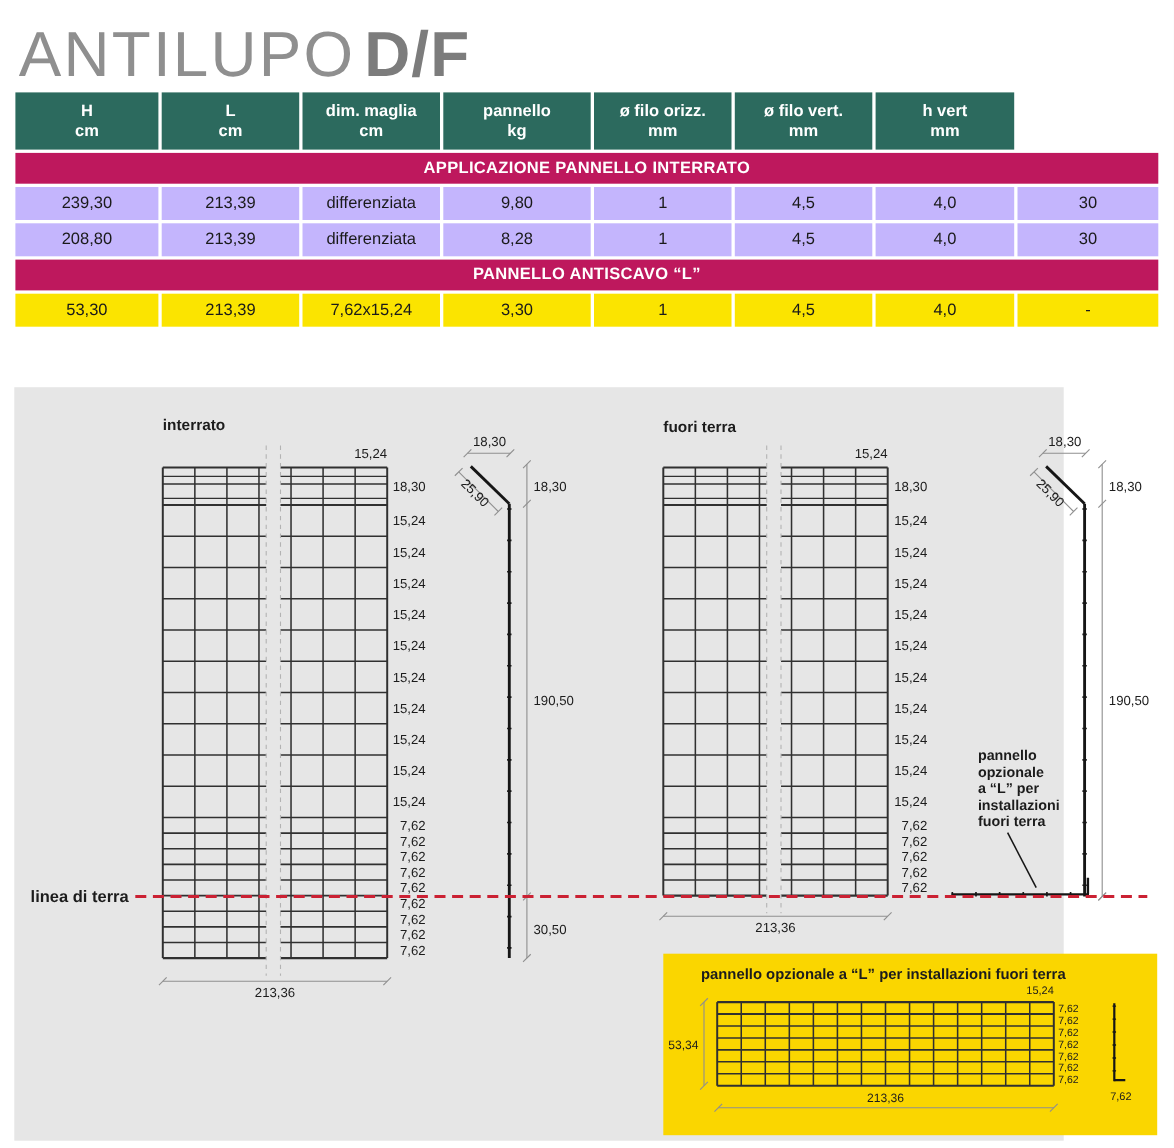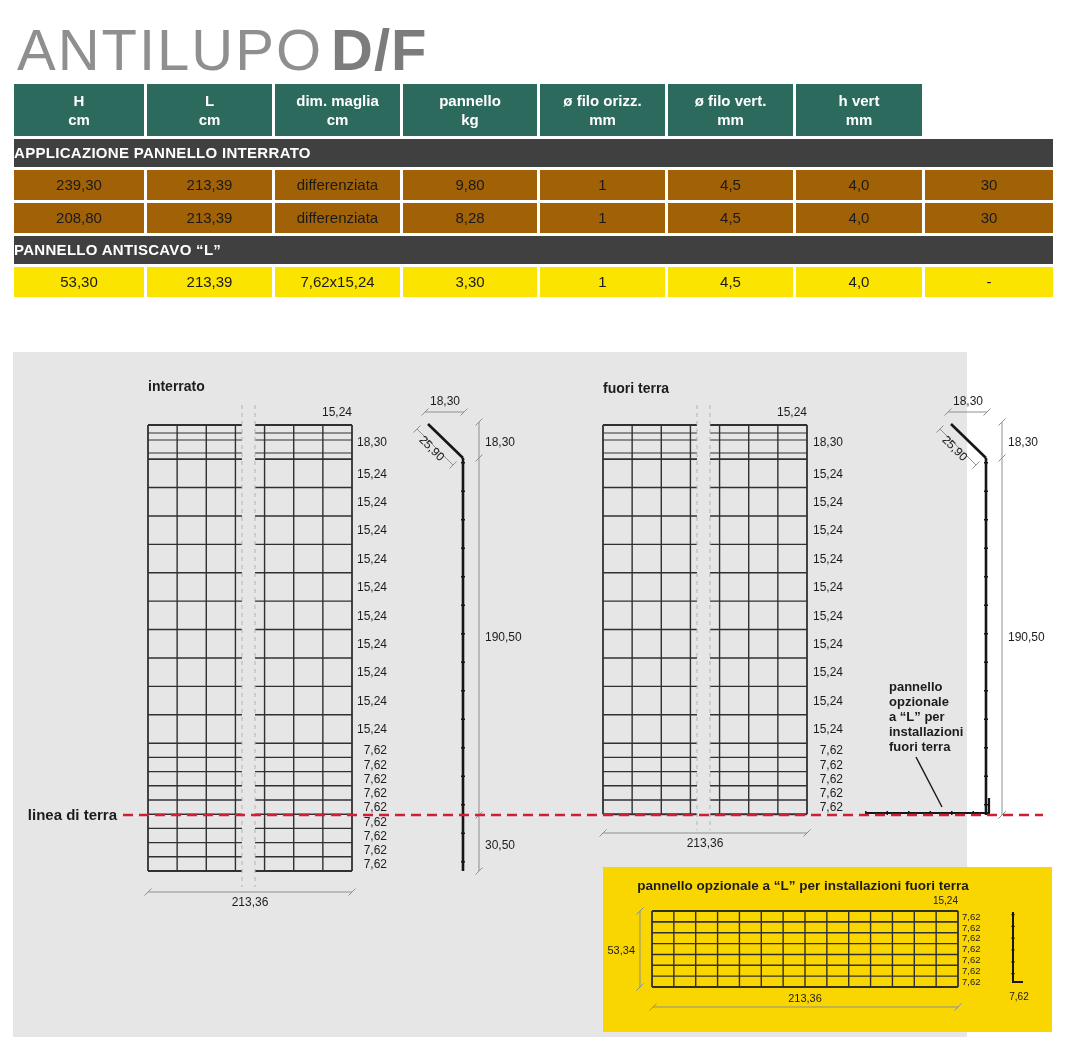--- a/index.html
+++ b/index.html
@@ -15,25 +15,25 @@
   #spec-table {
     position:absolute; left:14px; top:84px; width:1039px;
     display:grid; grid-template-columns:130px 125px 125px 134px 125px 125px 126px 128px;
     gap:3px; background:#ffffff;
   }
   .th {
     background:#2c6a5e; color:#ffffff; font-weight:bold; font-size:15px; line-height:19px;
     text-align:center; height:52px; display:flex; flex-direction:column; justify-content:center;
   }
   .band {
-    grid-column:1 / -1; background:#404040; color:#ffffff; font-weight:bold;
-    font-size:15px; height:28px; line-height:28px; letter-spacing:0.3px;
+    grid-column:1 / -1; background:#be185d; color:#ffffff; font-weight:bold;
+    font-size:15px; height:28px; line-height:28px; text-align:center; letter-spacing:0.3px;
   }
   .cell { height:30px; line-height:30px; text-align:center; font-size:15px; color:#1a1a1a; }
-  .cell.gray   { background:#a16207; }
+  .cell.gray   { background:#c4b5fd; }
   .cell.yellow { background:#fbe400; }
 
   .diagram {
     position:absolute; left:13px; top:352px; width:954px; height:685px; background:#e6e6e6;
   }
   svg text { font-family:"Liberation Sans","DejaVu Sans",sans-serif; fill:#1c1c1c; }
 </style>
 </head>
 <body>
 

